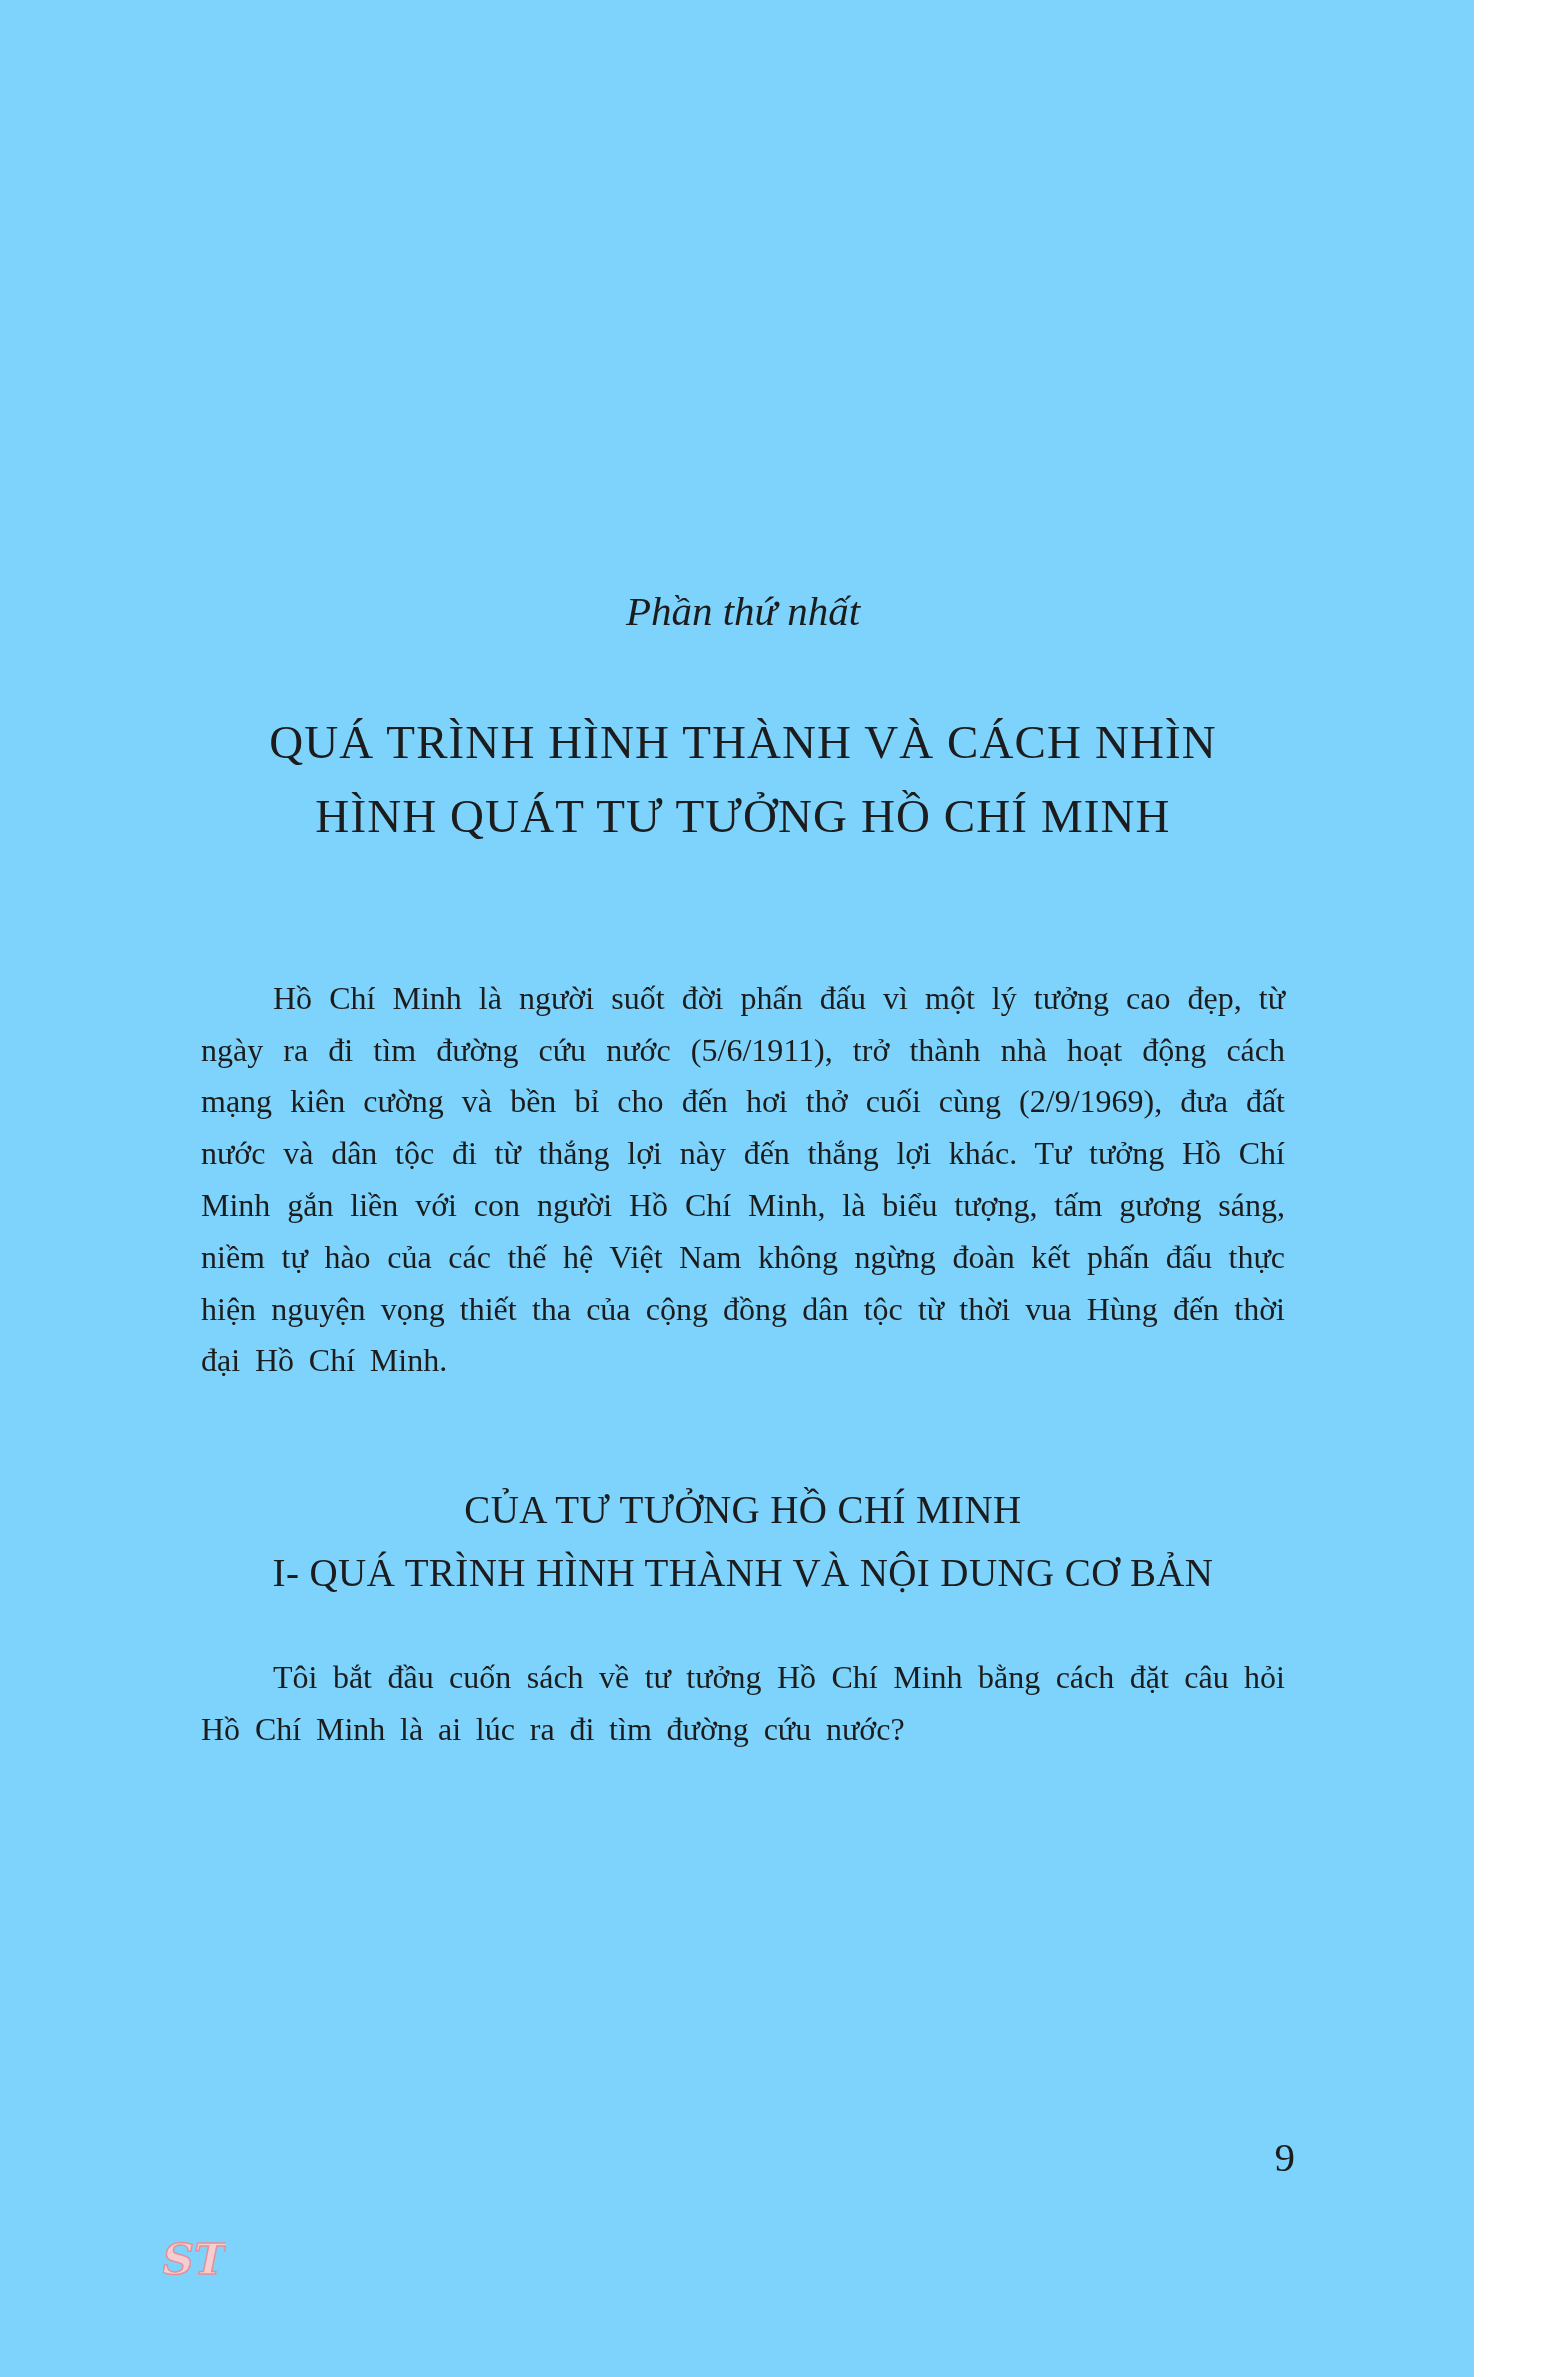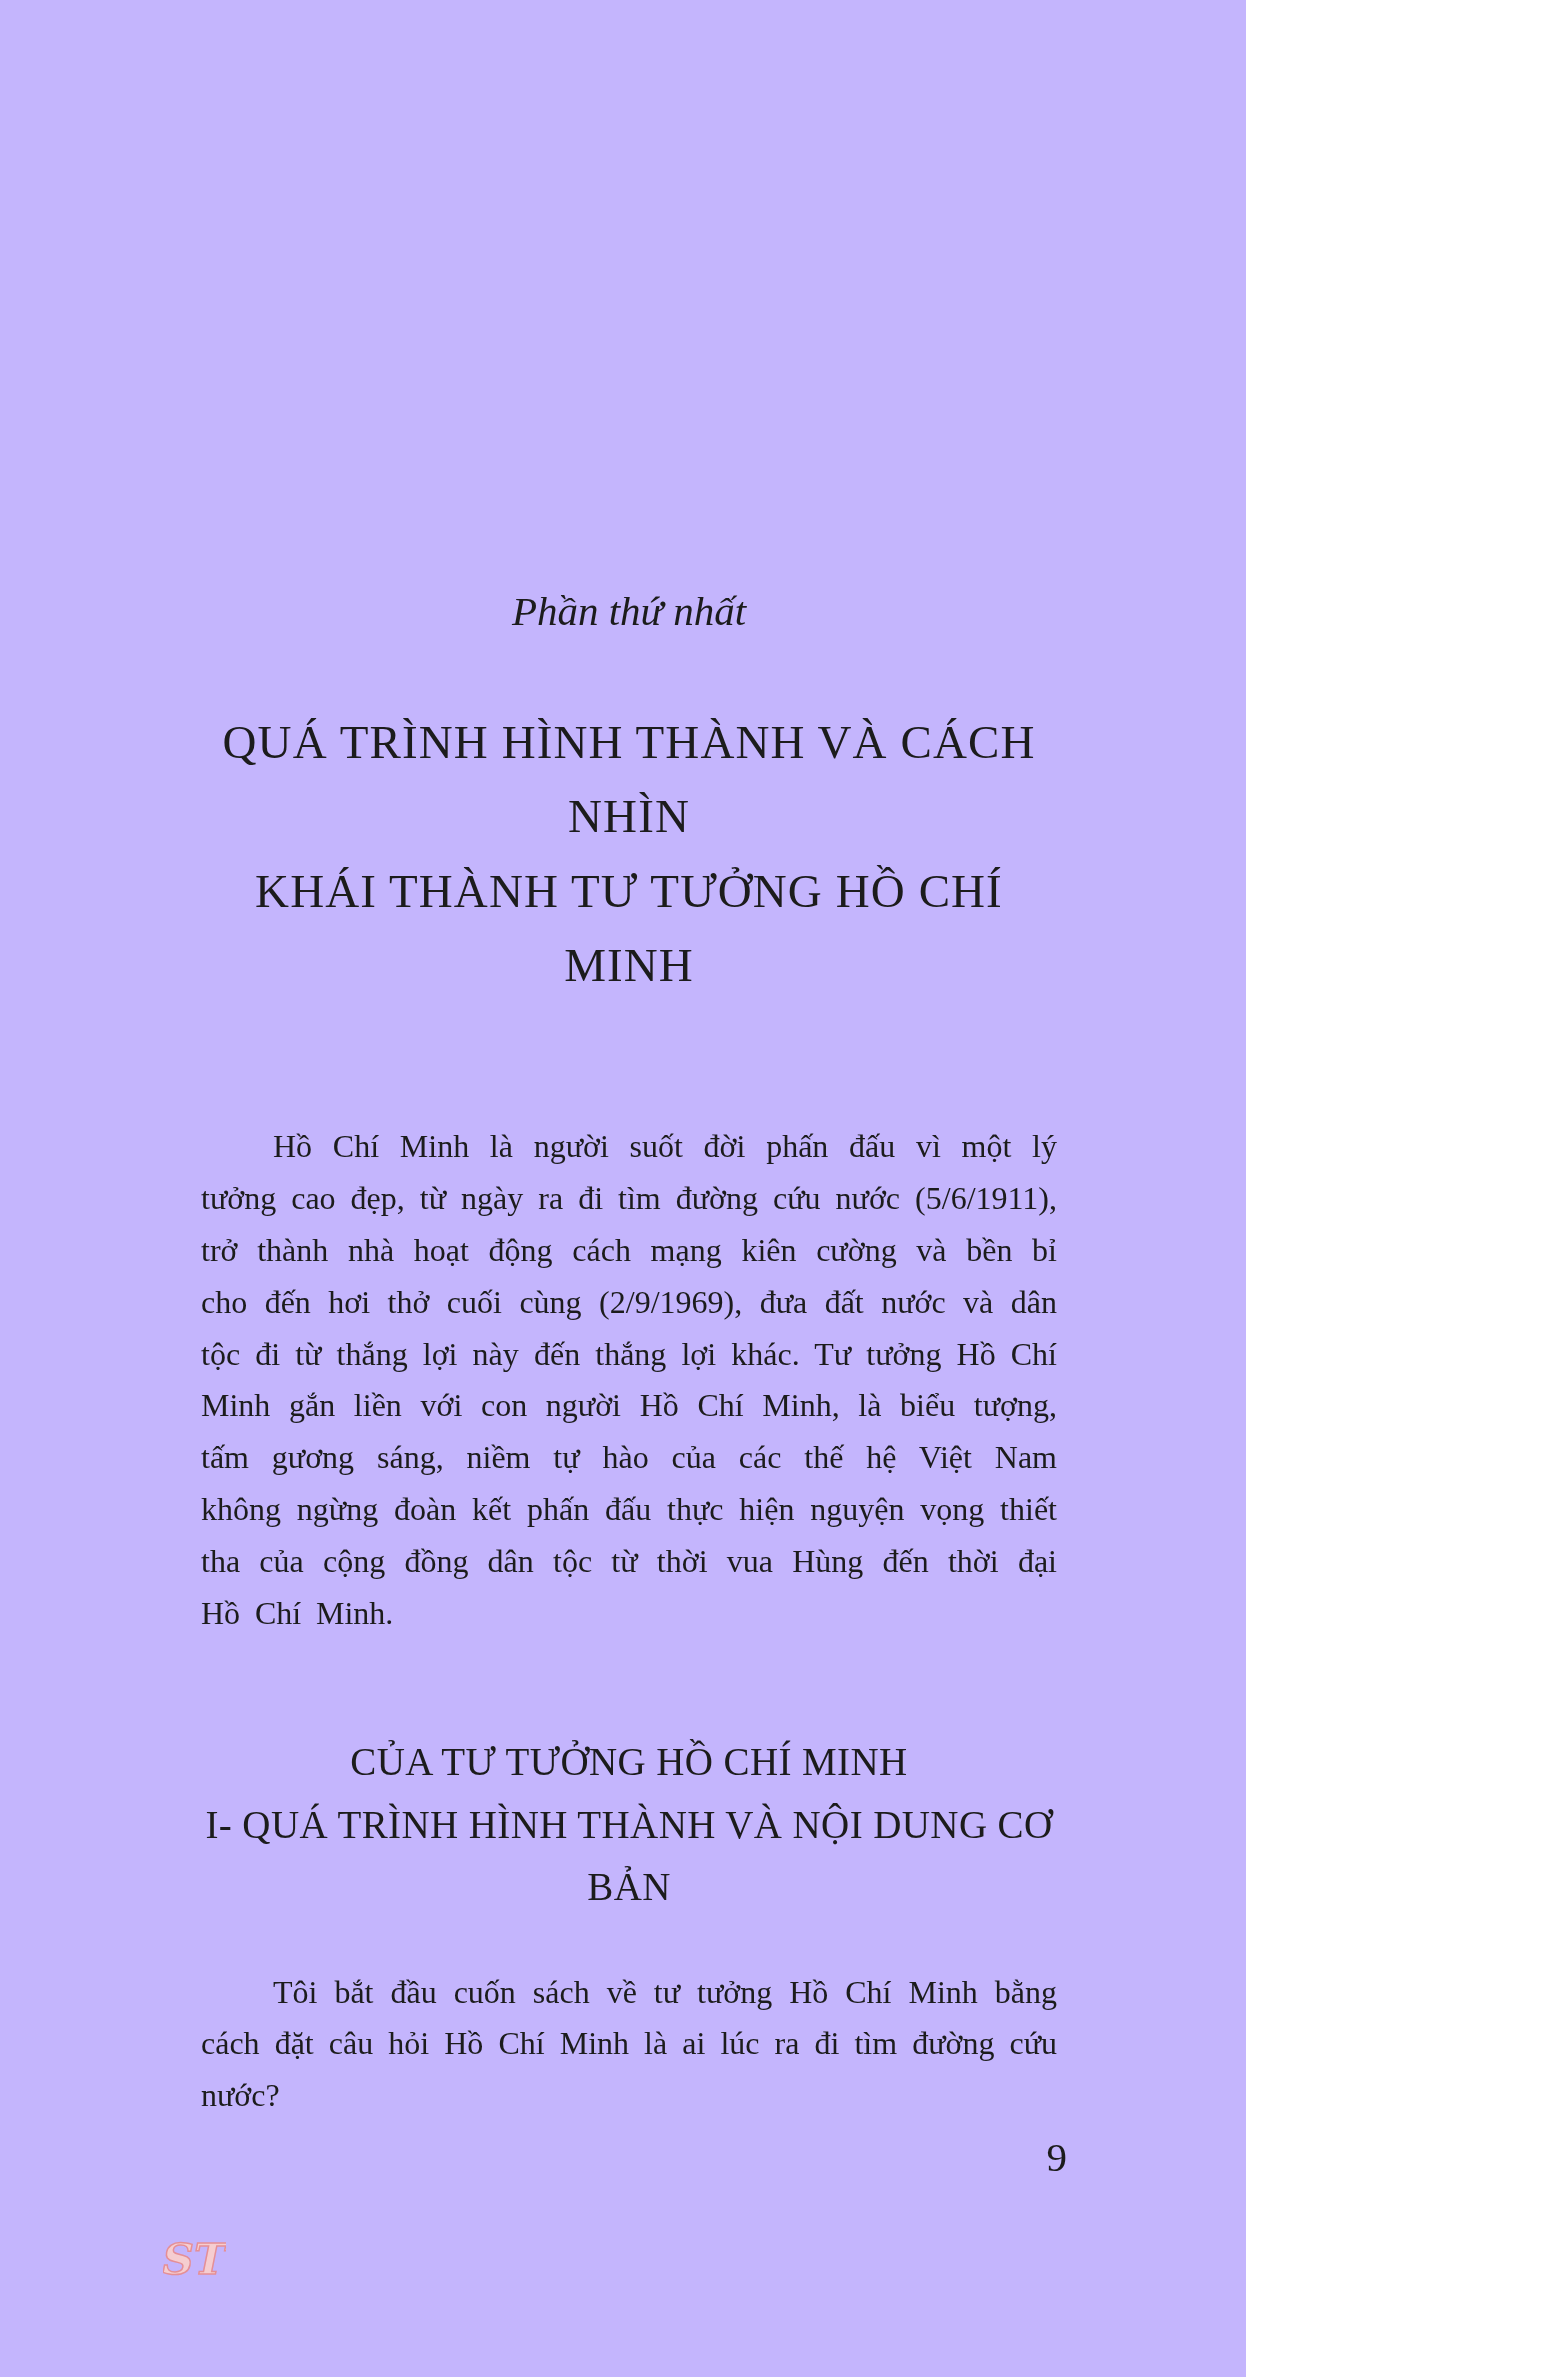--- a/index.html
+++ b/index.html
@@ -2,24 +2,24 @@
 <html style="font-size:12px"><head>
 <meta charset="utf-8">
 <style>
   html, body {
     margin: 0;
     padding: 0;
     background: #ffffff;
   }
   .page {
     position: relative;
-    width: 1246px;
+    width: 1474px;
     height: 2377px;
     box-sizing: border-box;
-    background: #c4b5fd;
+    background: #7dd3fc;
     color: #1c1c1c;
     font-family: "Liberation Serif", "DejaVu Serif", serif;
     padding: 587px 189px 0 201px;
     overflow: hidden;
   }
   .part-label {
     text-align: center;
     font-style: italic;
     font-size: 41px;
     line-height: 1.2;
@@ -72,21 +72,21 @@
 </style>
 </head>
 <body>
 
 <div class="page">
 
   <div class="part-label">Phần thứ nhất</div>
 
   <h1 class="chapter-title" style="margin-top:0;">
     <span class="line">QUÁ TRÌNH HÌNH THÀNH VÀ CÁCH NHÌN</span>
-    <span class="line">KHÁI THÀNH TƯ TƯỞNG HỒ CHÍ MINH</span>
+    <span class="line">HÌNH QUÁT TƯ TƯỞNG HỒ CHÍ MINH</span>
   </h1>
 
   <p class="body-par">Hồ Chí Minh là người suốt đời phấn đấu vì một lý tưởng cao đẹp, từ ngày ra đi tìm đường cứu nước (5/6/1911), trở thành nhà hoạt động cách mạng kiên cường và bền bỉ cho đến hơi thở cuối cùng (2/9/1969), đưa đất nước và dân tộc đi từ thắng lợi này đến thắng lợi khác. Tư tưởng Hồ Chí Minh gắn liền với con người Hồ Chí Minh, là biểu tượng, tấm gương sáng, niềm tự hào của các thế hệ Việt Nam không ngừng đoàn kết phấn đấu thực hiện nguyện vọng thiết tha của cộng đồng dân tộc từ thời vua Hùng đến thời đại Hồ Chí Minh.</p>
 
   <h2 class="section-heading">
     <span class="line">CỦA TƯ TƯỞNG HỒ CHÍ MINH</span>
     <span class="line">I- QUÁ TRÌNH HÌNH THÀNH VÀ NỘI DUNG CƠ BẢN</span>
   </h2>
 
   <p class="body-par">Tôi bắt đầu cuốn sách về tư tưởng Hồ Chí Minh bằng cách đặt câu hỏi Hồ Chí Minh là ai lúc ra đi tìm đường cứu nước?</p>

